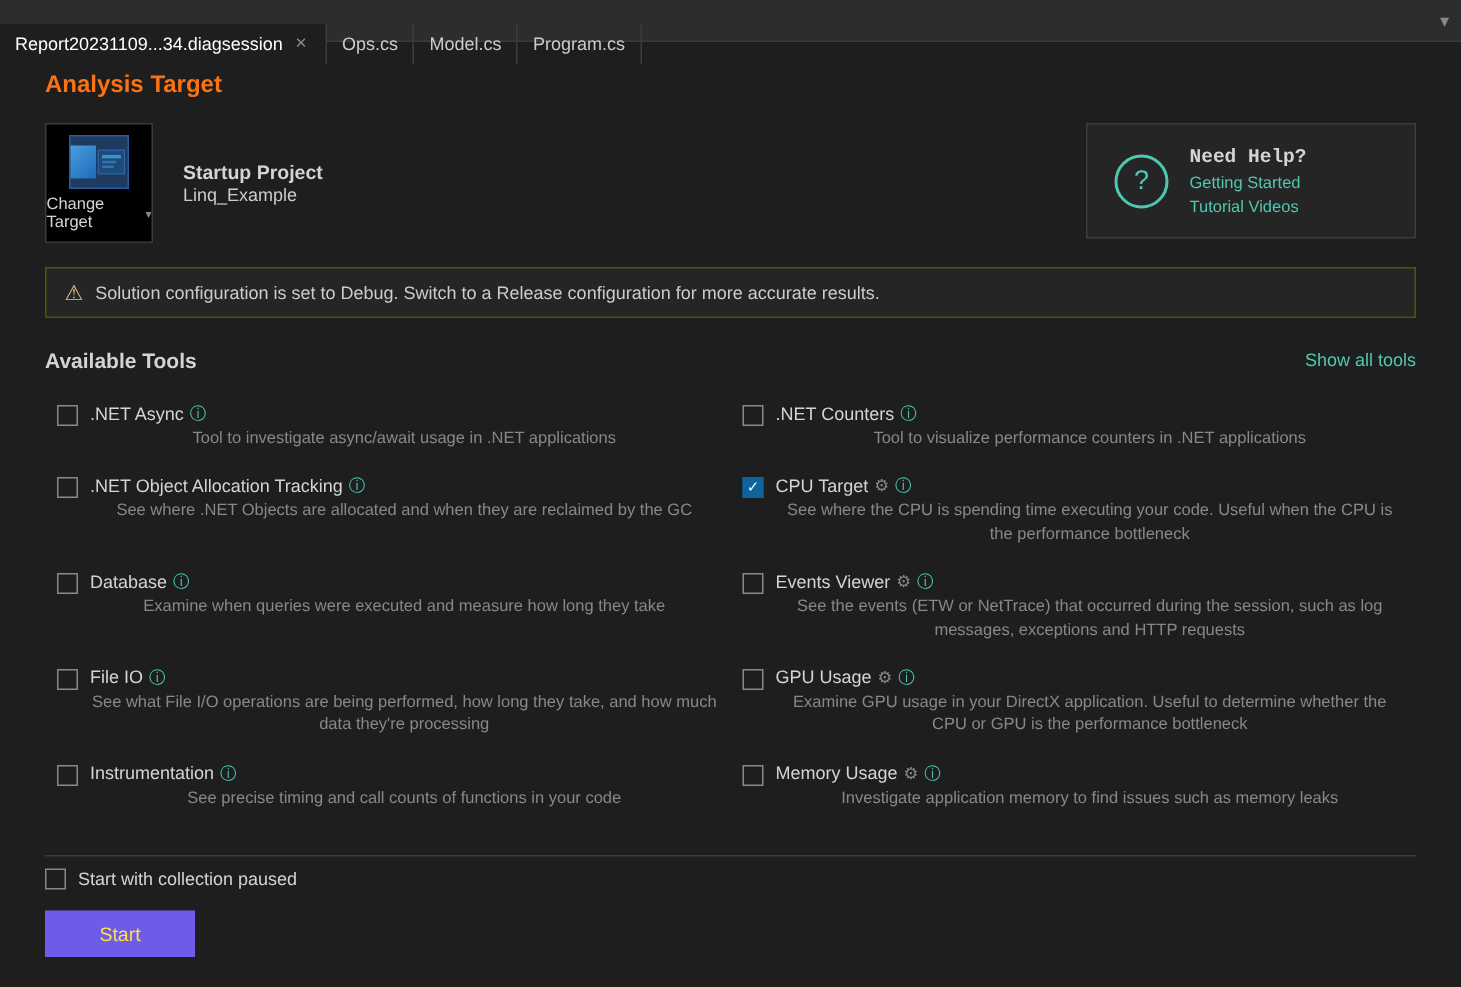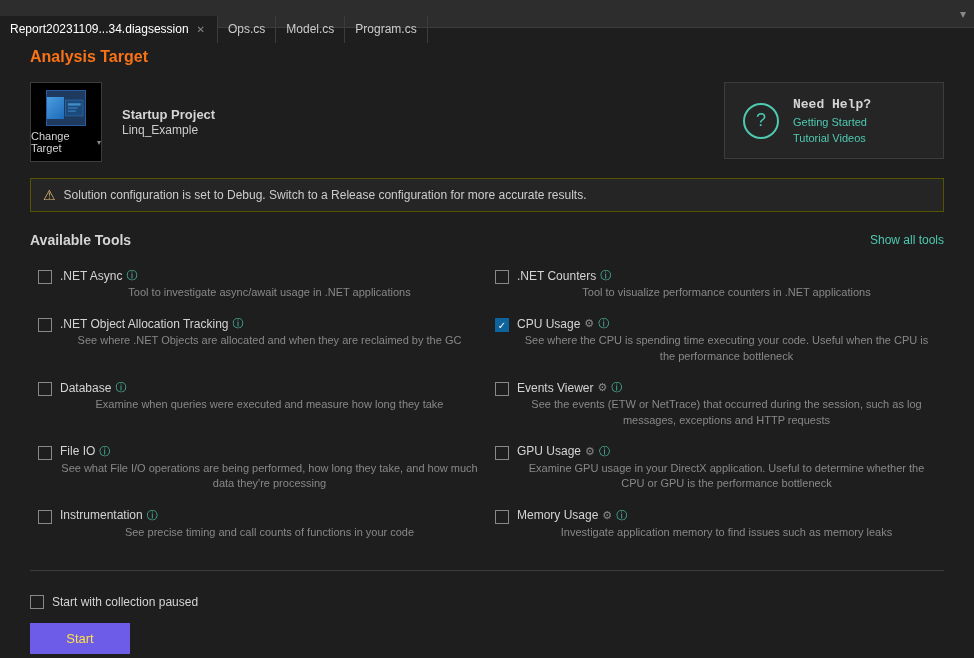--- a/index.html
+++ b/index.html
@@ -273,21 +273,21 @@
     }
     .tool-desc {
       font-size: 11px;
       color: #888888;
       line-height: 1.4;
     }
 
     
     .bottom-section {
       border-top: 1px solid #3c3c3c;
-      padding-top: 24px;
+      padding-top: 8px;
       margin-top: 10px;
     }
 
     .collection-row {
       display: flex;
       align-items: center;
       gap: 8px;
       margin-bottom: 14px;
     }
     .collection-checkbox {
@@ -417,21 +417,21 @@
             <span class="tool-name">.NET Object Allocation Tracking</span>
             <span class="tool-info-icon">ⓘ</span>
           </div>
           <div class="tool-desc">See where .NET Objects are allocated and when they are reclaimed by the GC</div>
         </div>
       </div>
       <div class="tool-item">
         <div class="tool-checkbox checked"></div>
         <div class="tool-content">
           <div class="tool-name-row">
-            <span class="tool-name">CPU Usage</span>
+            <span class="tool-name">CPU Target</span>
             <span class="tool-gear-icon">⚙</span>
             <span class="tool-info-icon">ⓘ</span>
           </div>
           <div class="tool-desc">See where the CPU is spending time executing your code. Useful when the CPU is the performance bottleneck</div>
         </div>
       </div>
       <div class="tool-item">
         <div class="tool-checkbox"></div>
         <div class="tool-content">
           <div class="tool-name-row">

